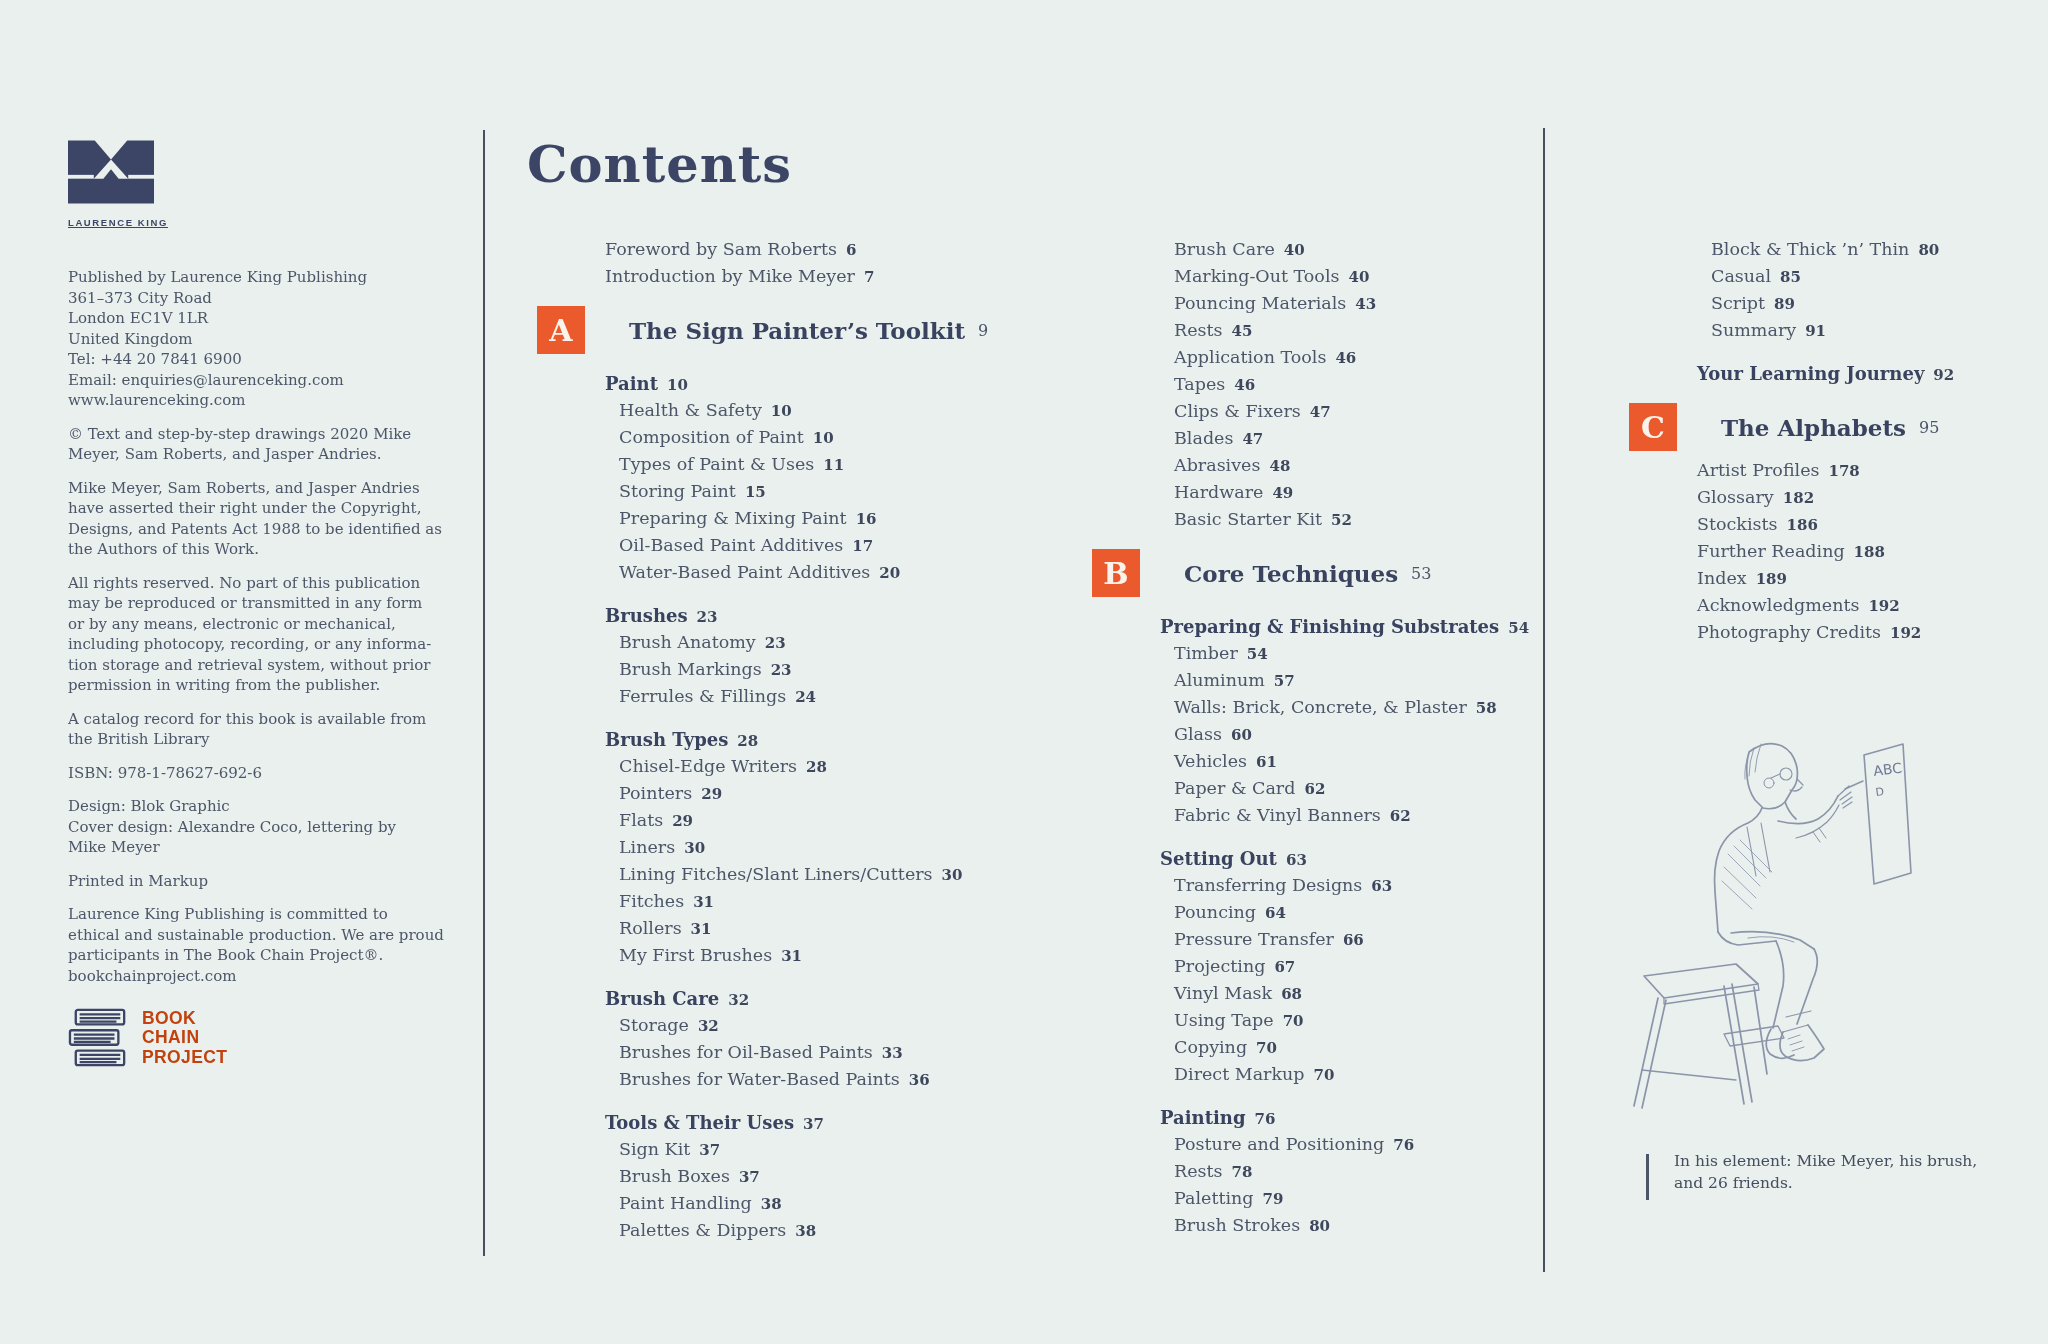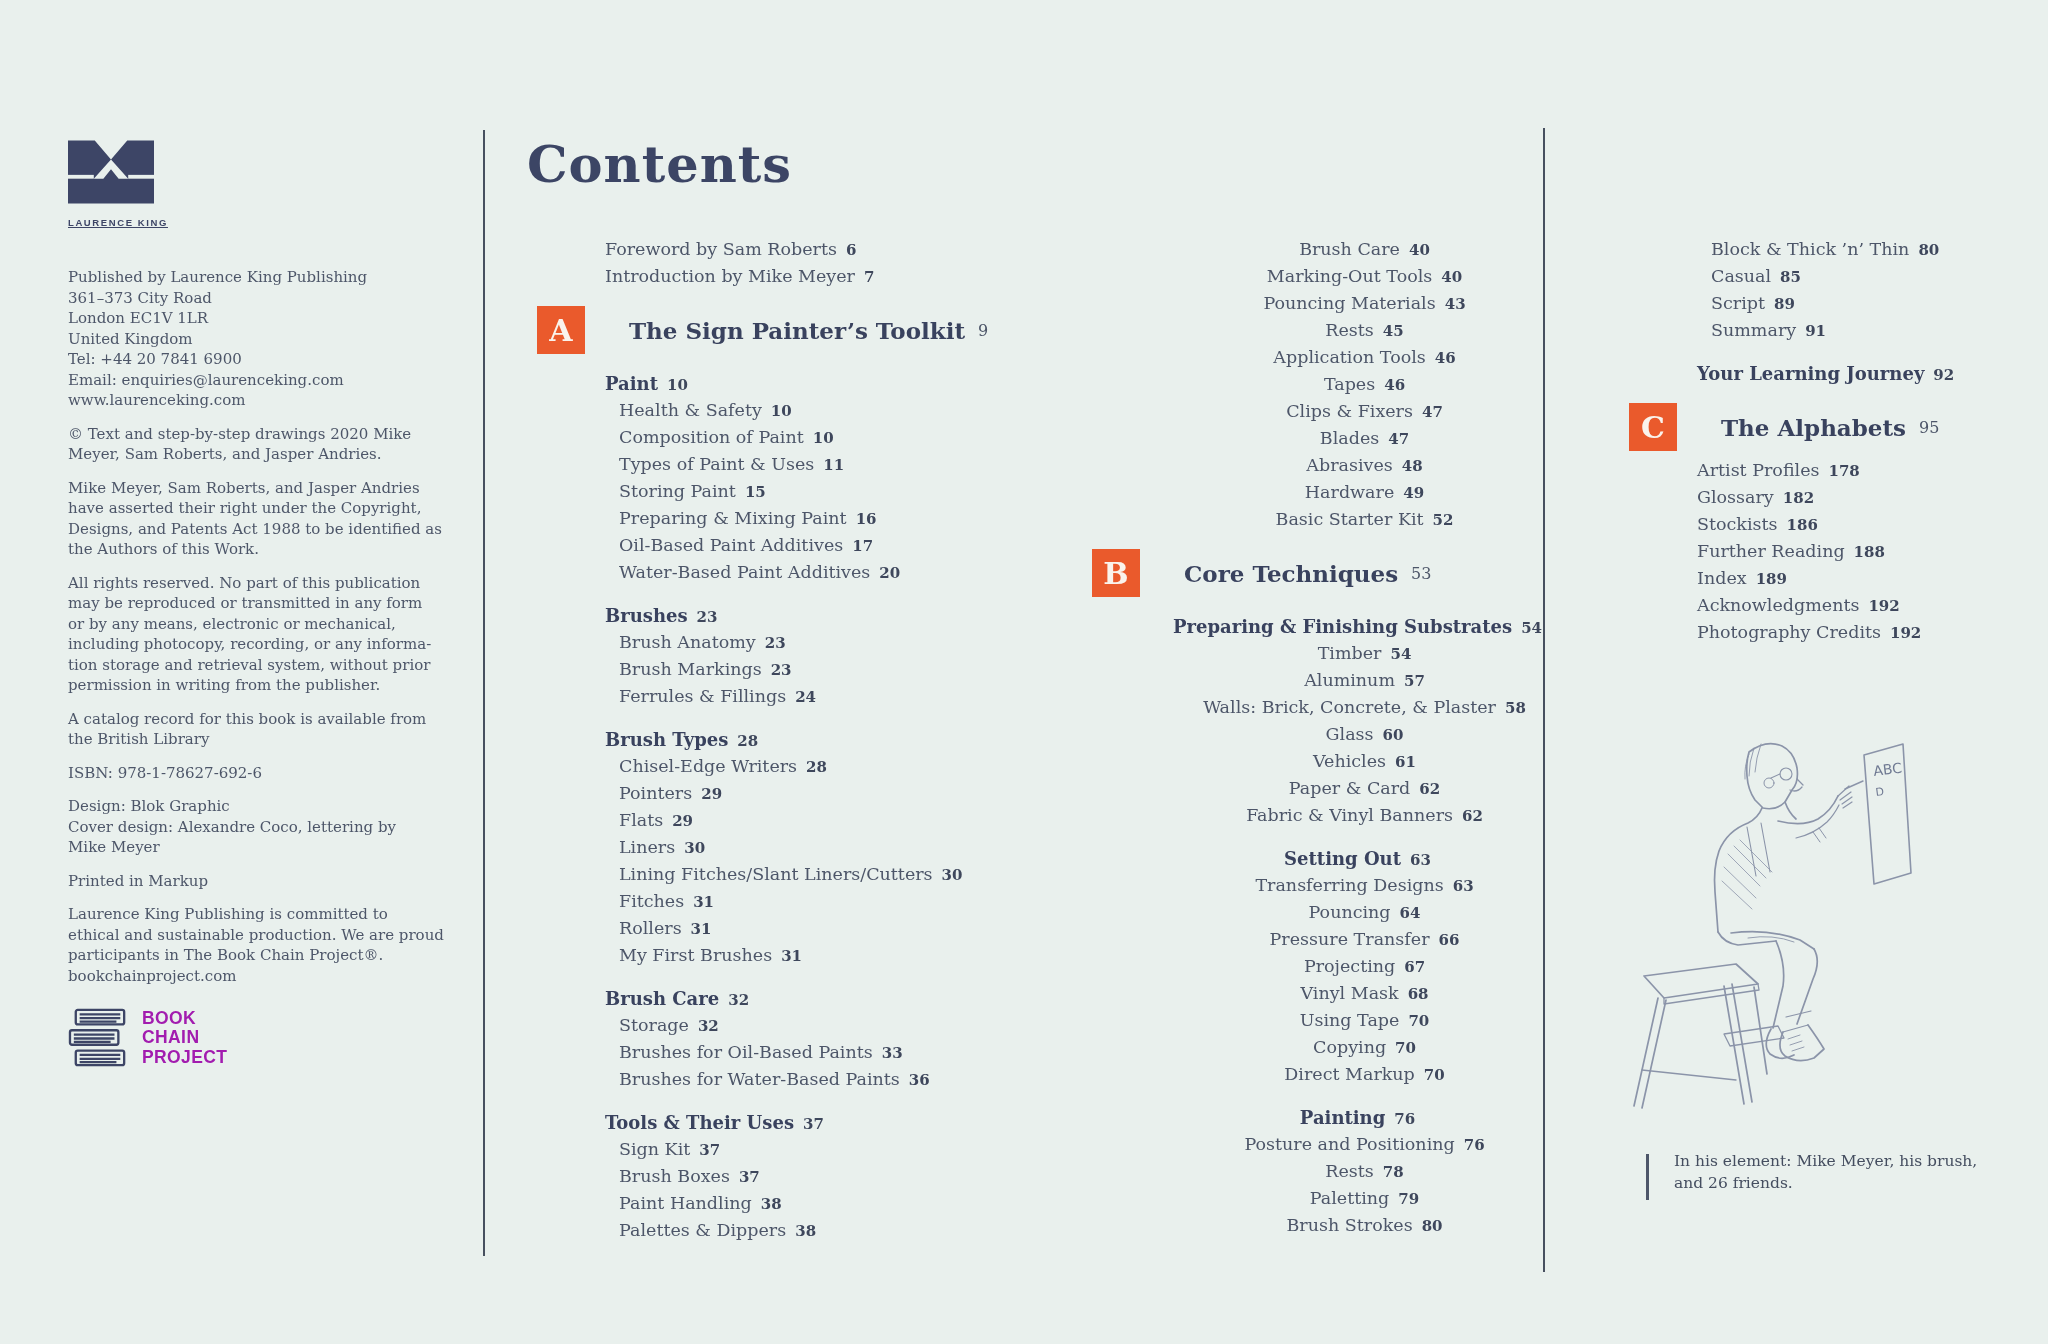--- a/index.html
+++ b/index.html
@@ -8,28 +8,28 @@
     background:#e9f0ed;
     font-family:"DejaVu Serif", serif;
     color:#4d5669;
   }
   
   .publisher{position:absolute;left:68px;top:140px;width:400px;font-size:15px;line-height:20.5px;color:#4d5669;}
   .lk-logo{margin-bottom:34px;}
   .lk-label{font-family:"Liberation Sans",sans-serif;font-weight:bold;font-size:9.5px;letter-spacing:1.6px;color:#3d4566;margin-top:3px;text-decoration:underline;}
   .publisher p{margin:0 0 13px 0;white-space:pre-line;}
   .book-chain{display:flex;align-items:center;gap:12px;margin-top:22px;}
-  .bc-text{font-family:"Liberation Sans",sans-serif;font-weight:800;font-size:17.5px;line-height:1.12;color:#a21caf;letter-spacing:.4px;}
+  .bc-text{font-family:"Liberation Sans",sans-serif;font-weight:800;font-size:17.5px;line-height:1.12;color:#c2410c;letter-spacing:.4px;}
   
   .vdiv{position:absolute;width:2px;background:#47505f;}
   
   .contents-title{position:absolute;left:527px;top:136px;font-size:51px;font-weight:bold;color:#3c4565;letter-spacing:1px;line-height:1.1;}
   .toc-col{position:absolute;top:236px;font-size:17.5px;color:#4d5669;}
   #col1{left:605px;width:545px;}
-  #col2{left:1160px;width:395px;text-align:center;}
+  #col2{left:1160px;width:395px;}
   #col3{left:1697px;width:350px;}
   .entry{height:27px;line-height:27px;white-space:nowrap;}
   .entry.item{padding-left:14px;}
   .entry.heading{margin-top:16px;font-weight:bold;font-size:18px;color:#39425e;}
   .pg{font-size:15px;font-weight:700;margin-left:9px;color:#3e475c;}
   .chapter{margin:16px 0 6px 0;height:48px;display:flex;align-items:center;position:relative;left:-68px;white-space:nowrap;}
   .badge{width:48px;height:48px;background:#ea5a2c;color:#faf3ec;display:flex;align-items:center;justify-content:center;
          font-size:30px;font-weight:bold;margin-right:20px;flex:0 0 auto;}
   .ch-title{font-size:23px;font-weight:bold;color:#39425e;margin-left:24px;}
   .ch-pg{font-size:16px;margin-left:13px;color:#4d5669;}

